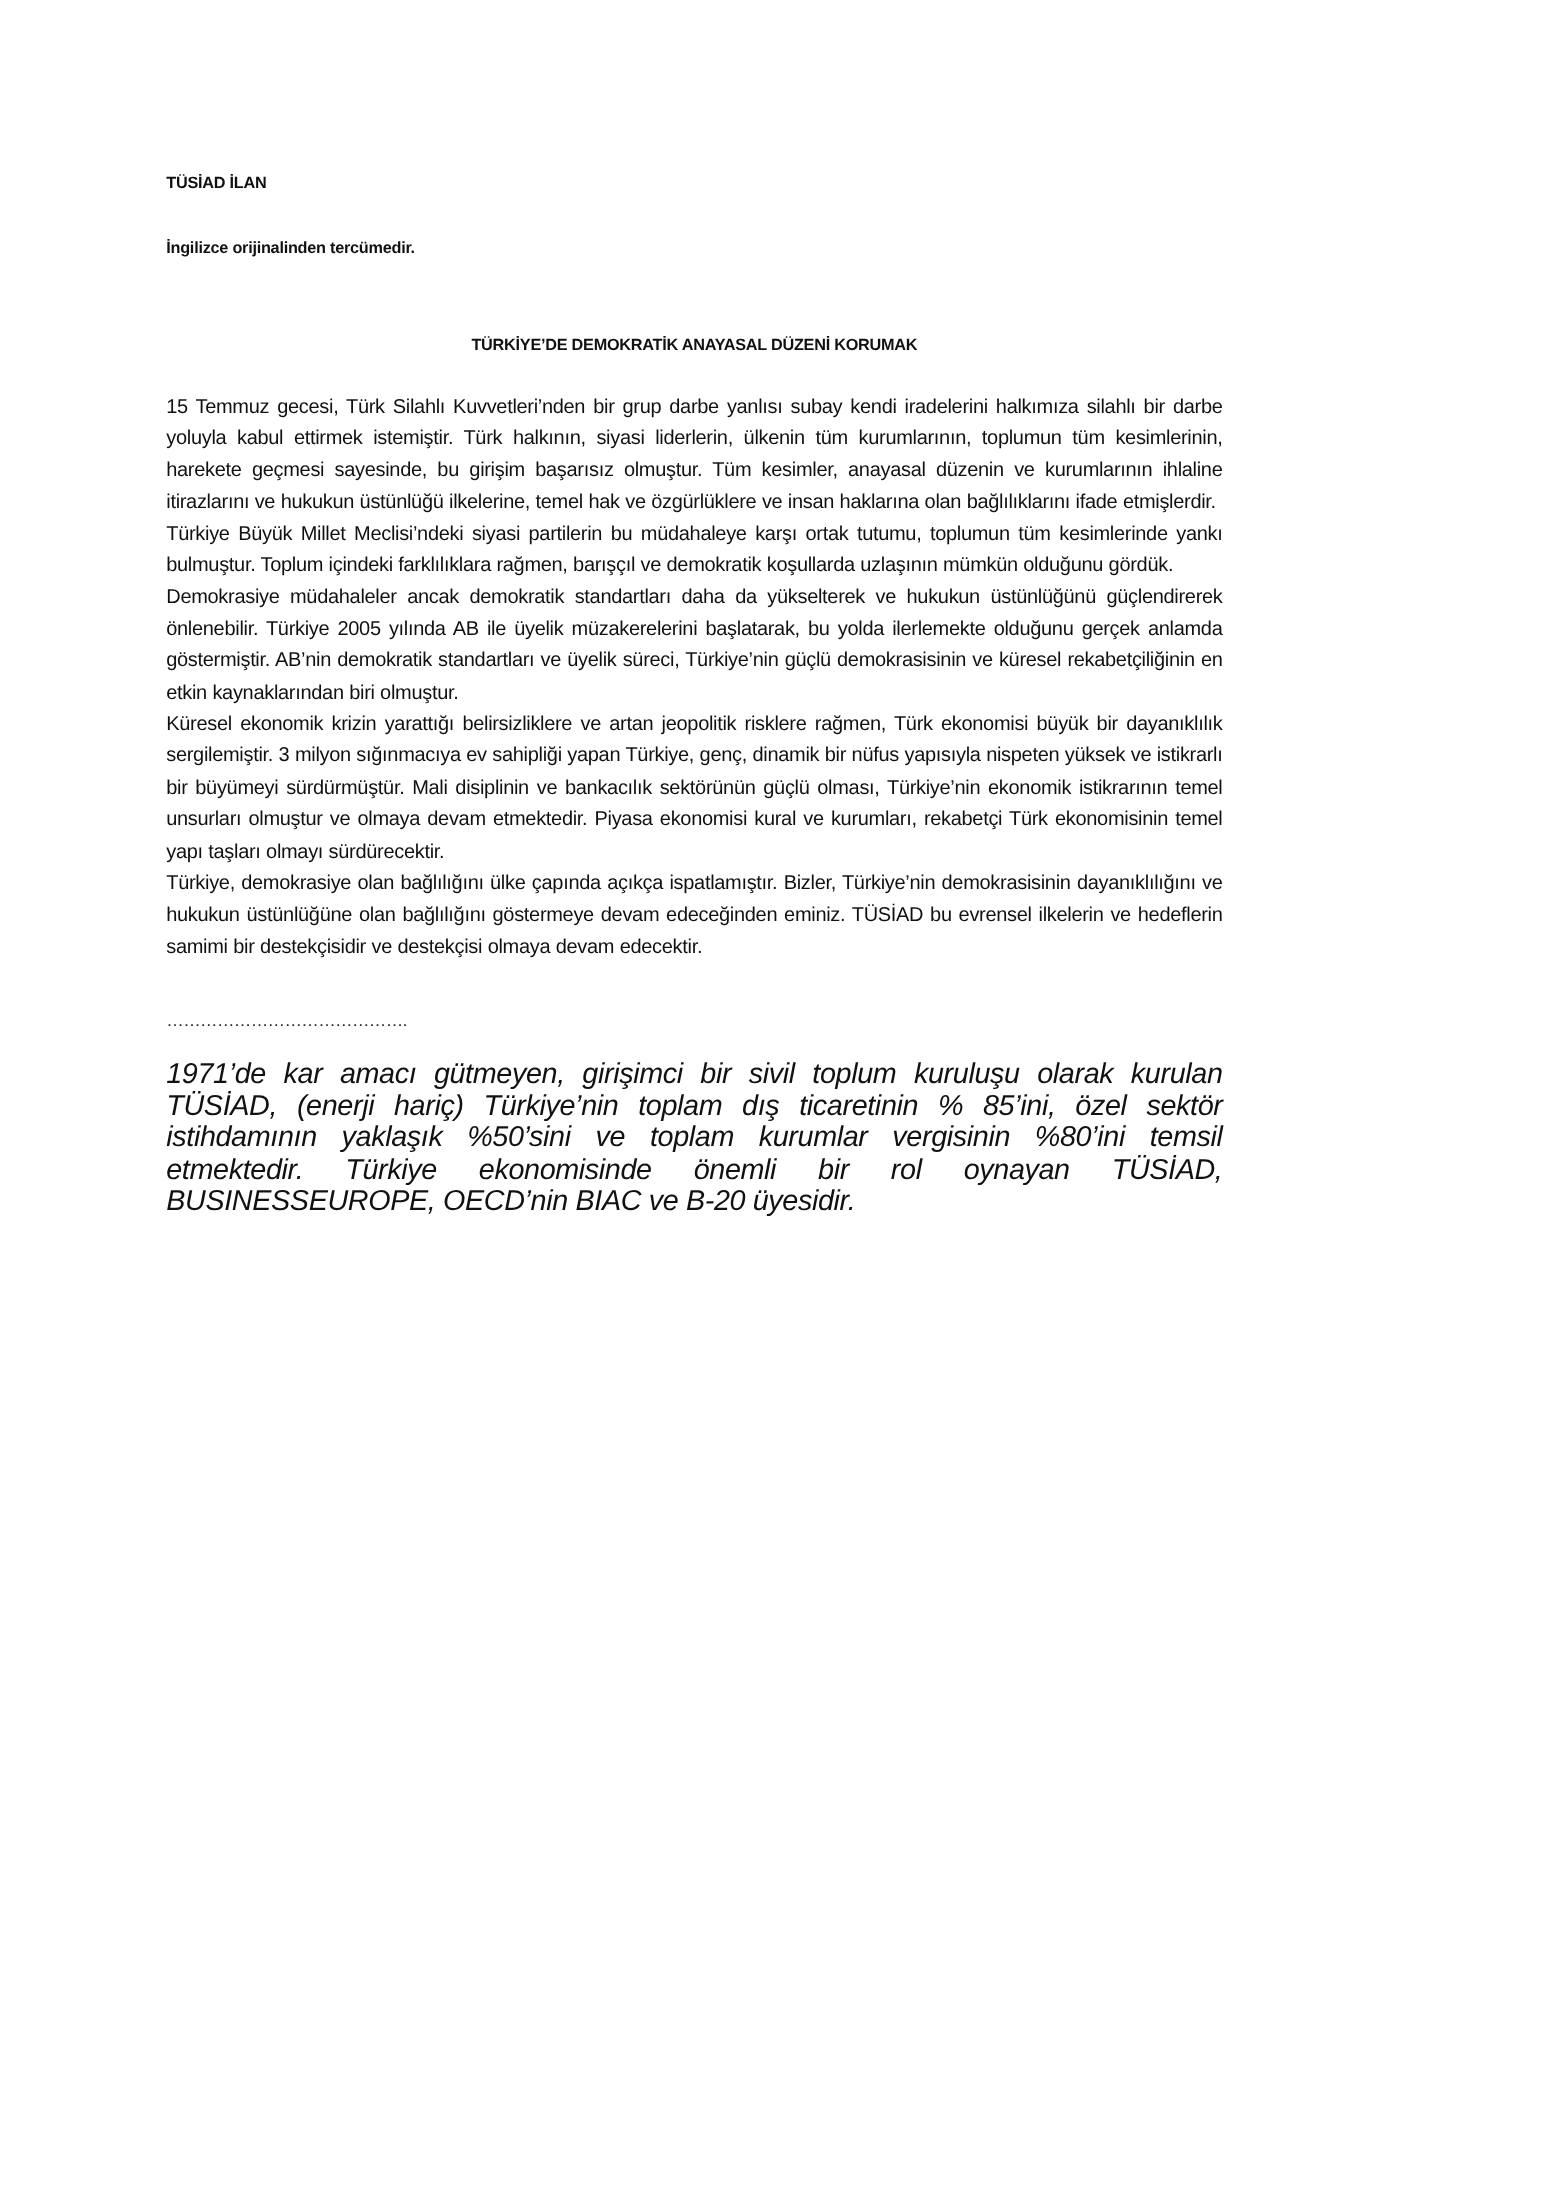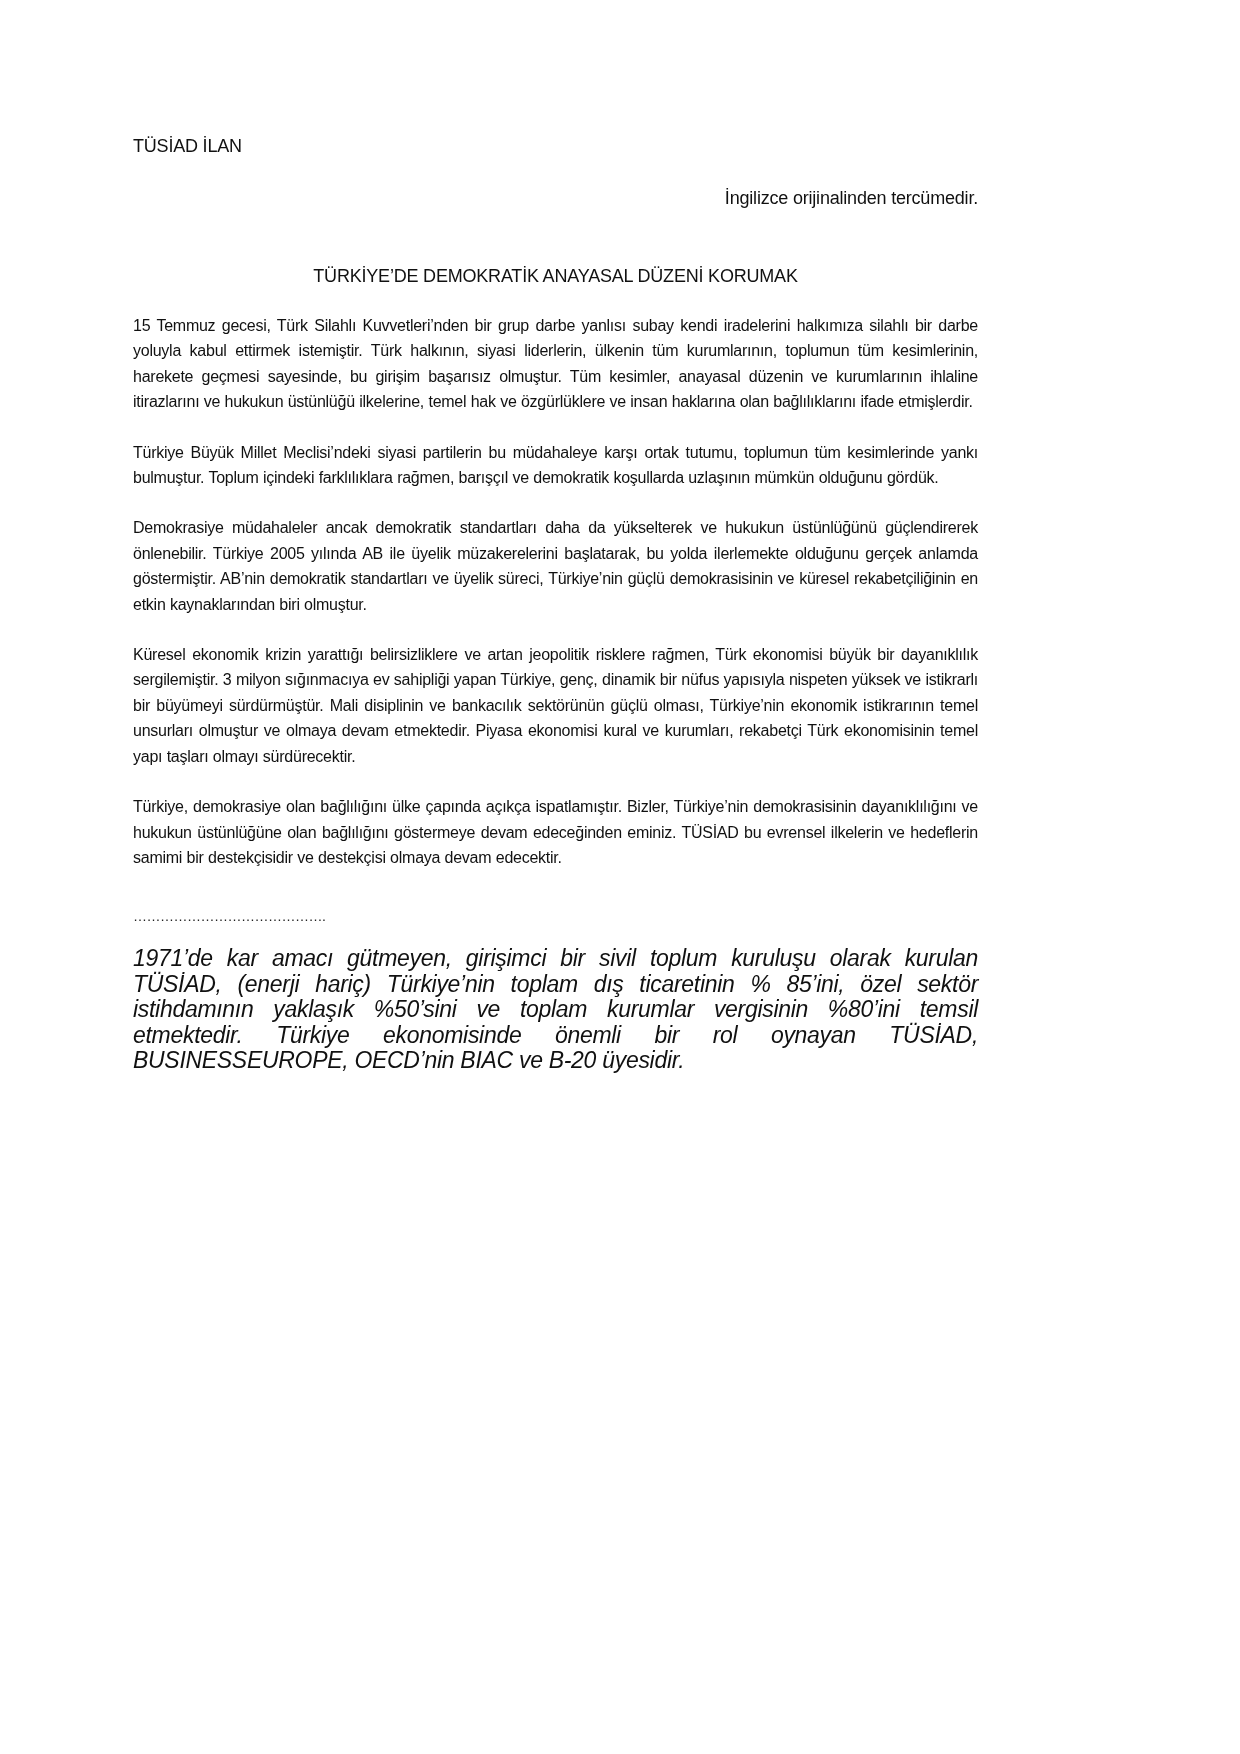--- a/index.html
+++ b/index.html
@@ -15,42 +15,42 @@
       font-family: "Liberation Sans", sans-serif;
       color: #111111;
     }
     .page {
       position: absolute;
       left: 133px;
       top: 130px;
       width: 845px;
     }
     .heading {
-      font-weight: normal;
-      font-size: 18px;
+      font-weight: bold;
+      font-size: 13px;
       line-height: 26px;
       margin: 0;
       letter-spacing: -0.2px;
     }
     .h-org { margin-top: 3px; }
-    .h-note { margin-top: 26px; text-align: right; }
+    .h-note { margin-top: 26px; }
     .h-title {
       margin-top: 52px;
       text-align: center;
     }
     .para {
       font-size: 16px;
       line-height: 25.4px;
       text-align: justify;
       margin: 0;
       letter-spacing: -0.25px;
       word-spacing: 0.2px;
     }
     .p1 { margin-top: 24px; }
-    .pgap { margin-top: 25px; }
+    .pgap { }
     .separator {
       margin-top: 36px;
       font-size: 14px;
       line-height: 20px;
       letter-spacing: -0.5px;
       color: #222;
     }
     .footnote {
       margin-top: 20px;
       font-style: italic;

